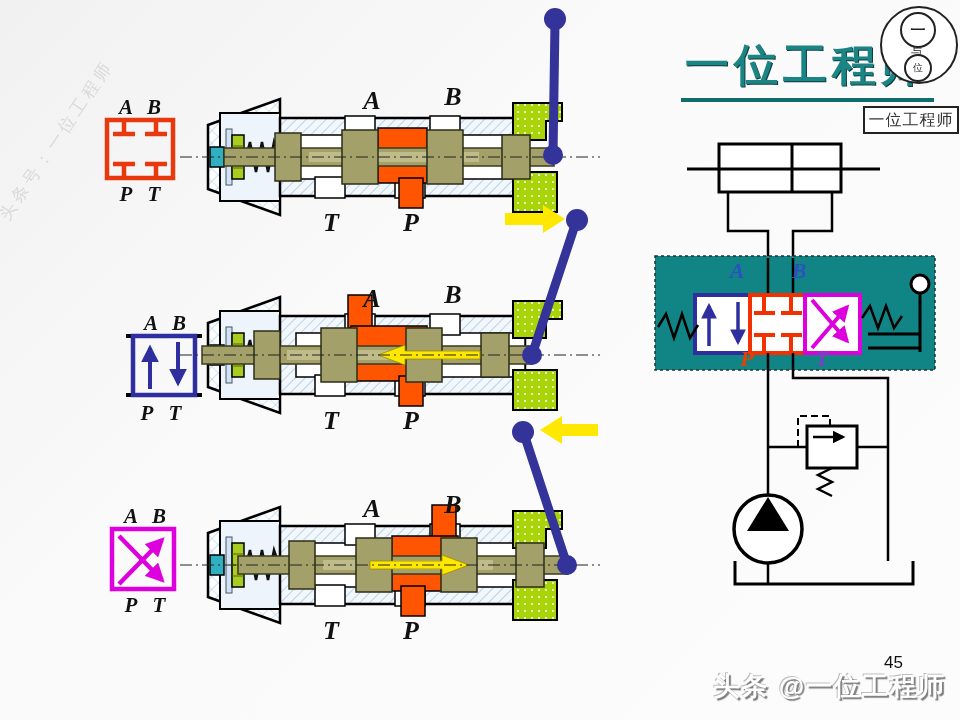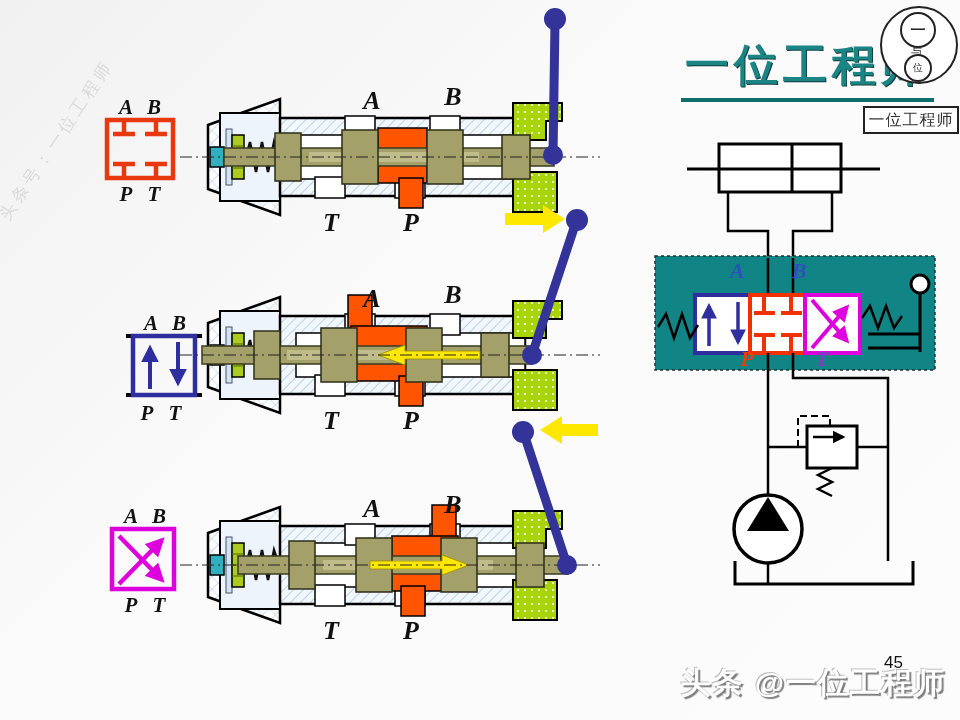--- a/index.html
+++ b/index.html
@@ -27,21 +27,21 @@
   .logo .c1{position:absolute;left:22px;top:8px;width:32px;height:32px;border:2px solid #222;border-radius:50%;background:#fff;
             display:flex;align-items:center;justify-content:center;font:bold 15px "Liberation Serif",serif;color:#222;}
   .logo .mid{position:absolute;left:33px;top:40px;font:11px "Liberation Serif",serif;color:#222;}
   .logo .c2{position:absolute;left:26px;top:50px;width:24px;height:24px;border:2px solid #222;border-radius:50%;background:#fff;
             display:flex;align-items:center;justify-content:center;font:10px "Liberation Serif",serif;color:#222;}
   .logo .box{position:absolute;left:-15px;top:62px;width:92px;height:24px;border:2px solid #222;background:#fff;
              display:flex;align-items:center;justify-content:center;font:16px "Liberation Serif",serif;color:#333;letter-spacing:1px;margin-top:40px;}
   .pagenum{position:absolute;left:884px;top:653px;font-size:17px;color:#111;z-index:1;}
   .footer{
     position:absolute;right:14px;bottom:16px;z-index:2;
-    font-size:30px;font-weight:bold;color:#fff;letter-spacing:2px;
+    font-size:26px;font-weight:bold;color:#fff;letter-spacing:2px;
     text-shadow:2px 2px 1px #7e7e7e,-1px -1px 0 #bdbdbd;
   }
   text{user-select:none;}
   .plabel{font:italic bold 26px "Liberation Serif",serif;fill:#111;text-anchor:middle;}
   .slabel{font:italic bold 21px "Liberation Serif",serif;fill:#111;text-anchor:middle;}
   .clabelA{font:italic bold 22px "Liberation Serif",serif;fill:#2F4FBF;text-anchor:middle;}
   .clabelP{font:italic bold 22px "Liberation Serif",serif;fill:#E84000;text-anchor:middle;}
   .clabelT{font:italic bold 22px "Liberation Serif",serif;fill:#7B3FC4;text-anchor:middle;}
 </style>
 </head>

